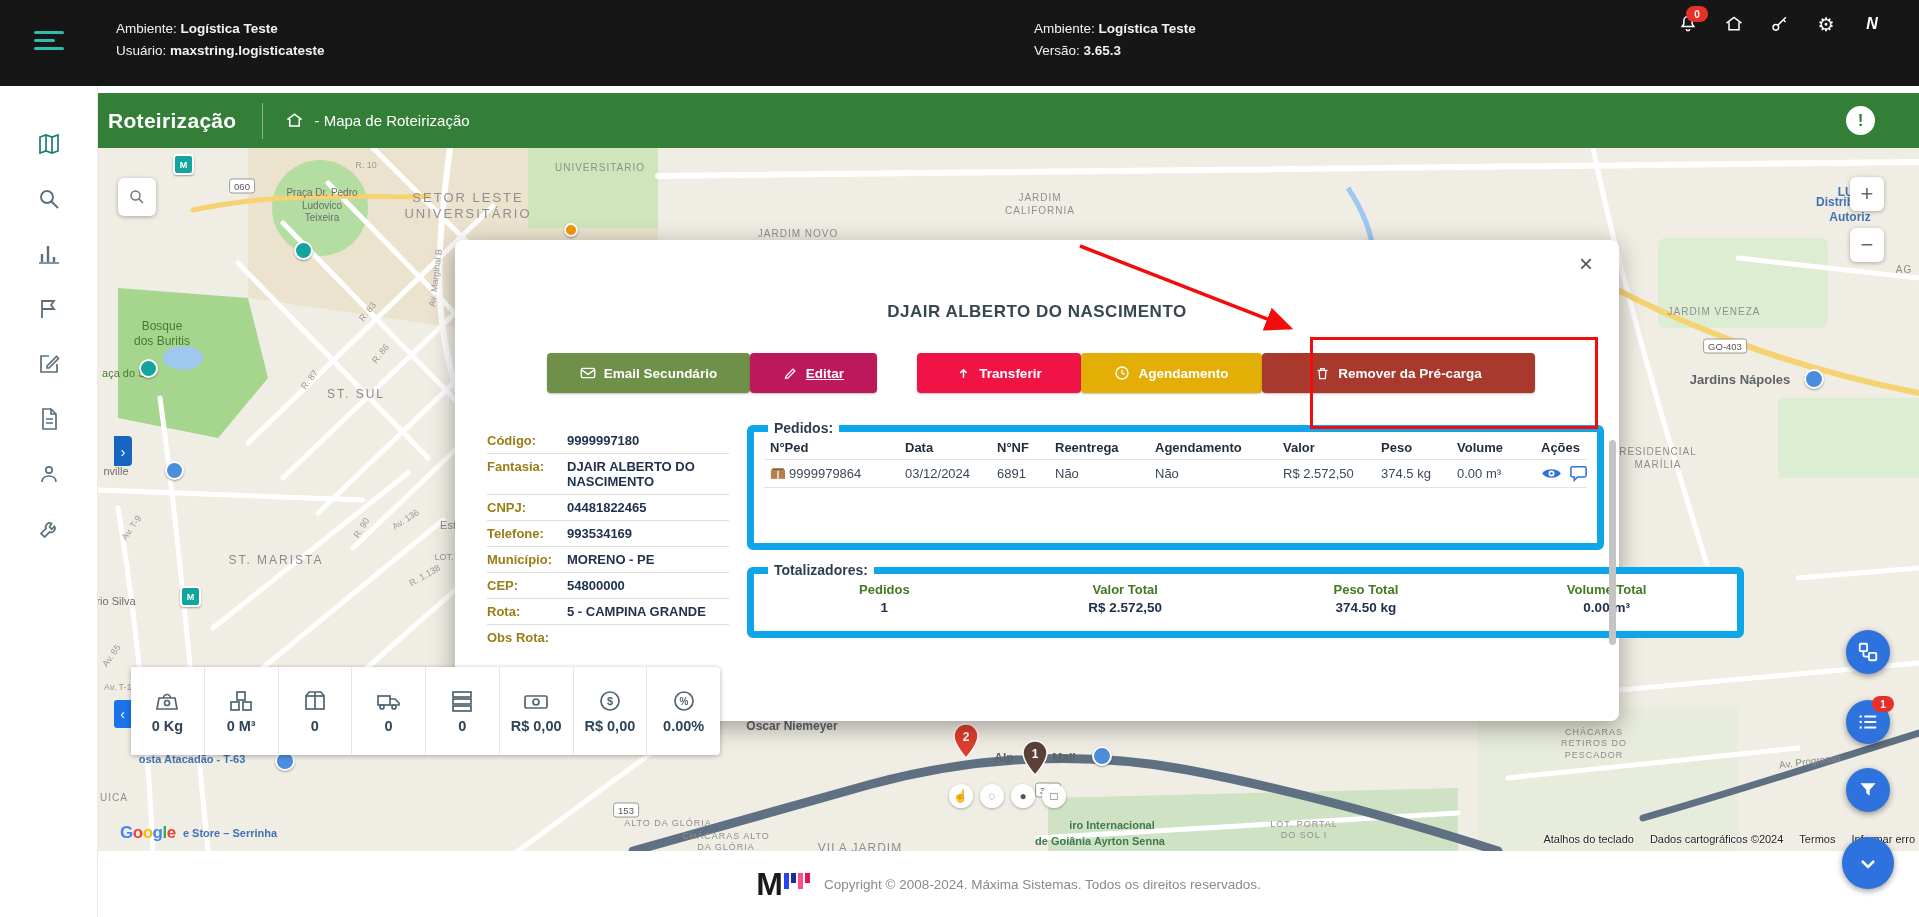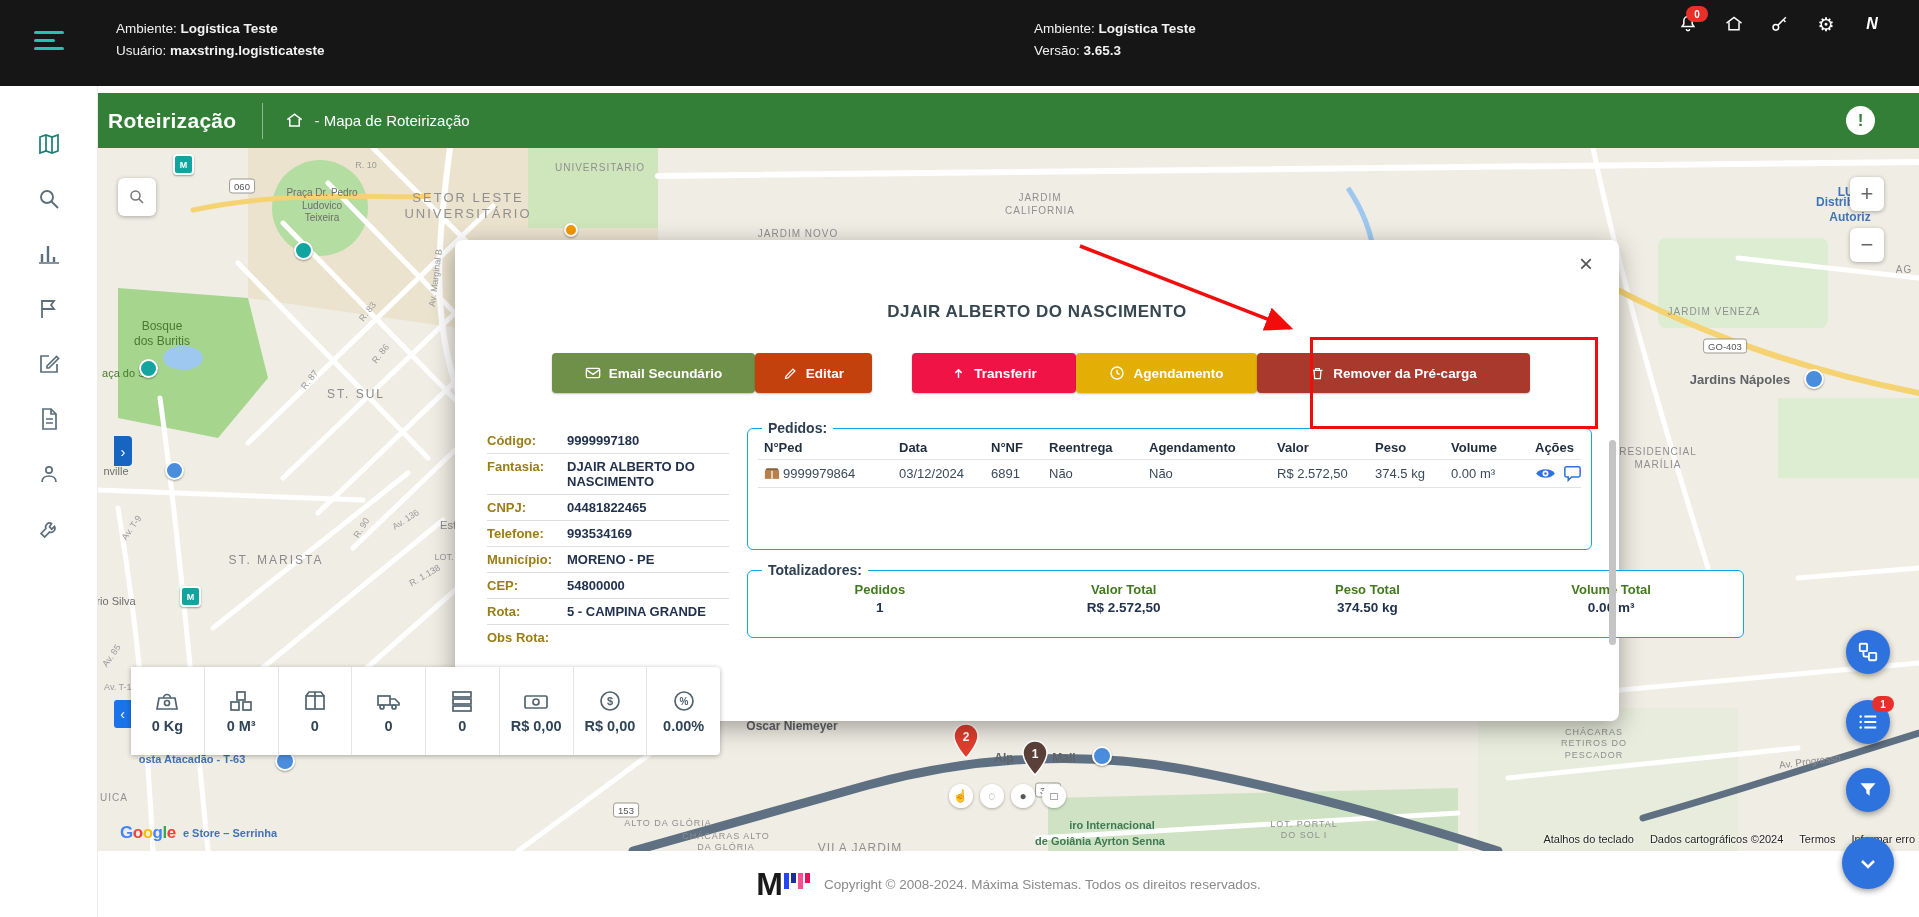--- a/index.html
+++ b/index.html
@@ -41,21 +41,21 @@
   #modal{left:455px;top:240px;width:1164px;height:481px;background:#fff;border-radius:8px;box-shadow:0 6px 24px rgba(0,0,0,.35);z-index:50;}
   #modal .close{position:absolute;right:26px;top:10px;font-size:24px;color:#555;cursor:pointer;}
   #modal .mtitle{position:absolute;left:0;right:0;top:62px;text-align:center;font-size:17px;font-weight:bold;color:#37474f;letter-spacing:.5px;}
   #actions{position:absolute;left:41px;right:33px;top:113px;display:flex;justify-content:center;}
   .actbtn{height:40px;border:none;border-radius:4px;color:#fff;font-weight:bold;font-size:13.5px;display:flex;align-items:center;justify-content:center;gap:8px;cursor:pointer;font-family:"Liberation Sans",sans-serif;box-shadow:0 1px 2px rgba(0,0,0,.25);}
   #details{position:absolute;left:32px;top:188px;width:242px;}
   .drow{display:flex;padding:5px 0;border-bottom:1px solid #ddd;font-size:13px;}
   .drow:last-child{border-bottom:none;}
   .dlbl{width:80px;flex:0 0 80px;color:#9b7d15;font-weight:bold;}
   .dval{color:#22324e;font-weight:bold;}
-  fieldset{border:1px solid #0ea5e9;border-radius:6px;margin:0;padding:0 10px 8px;background:#fff;box-sizing:border-box;}
+  fieldset{border:7px solid #0ea5e9;border-radius:6px;margin:0;padding:0 10px 8px;background:#fff;box-sizing:border-box;}
   legend{font-weight:bold;font-size:14px;color:#2c3e50;padding:0 6px;margin-left:4px;}
   #pedidos-fs{position:absolute;left:292px;top:180px;width:845px;height:130px;}
   #totals-fs{position:absolute;left:292px;top:322px;width:997px;height:76px;}
   table{border-collapse:collapse;width:100%;table-layout:fixed;}
   th{font-size:13px;text-align:left;padding:4px 6px;color:#1f2d3d;}
   td{font-size:13px;padding:5px 6px;border-top:1px solid #e2e2e2;border-bottom:1px solid #e2e2e2;color:#3a4a5a;white-space:nowrap;overflow:hidden;}
   #totals-grid{display:grid;grid-template-columns:repeat(4,1fr);margin-top:4px;}
   .tlbl{font-size:13px;font-weight:bold;color:#43791f;text-align:center;}
   .tval{font-size:13.5px;font-weight:bold;color:#22324e;text-align:center;margin-top:3px;}
   #modal-scroll{position:absolute;right:3px;top:200px;width:7px;height:205px;border-radius:4px;background:#c4c4c4;cursor:pointer;}
@@ -334,21 +334,21 @@
     <div class="mtitle">DJAIR ALBERTO DO NASCIMENTO</div>
 
     <div id="actions">
       <button class="actbtn" style="width:203px;background:#6f9048;">
         <svg width="16" height="16" viewBox="0 0 24 24" fill="none" stroke="#fff" stroke-width="2">
             <rect x="2" y="5" width="20" height="14" rx="2"></rect>
             <path d="M2 7l10 7L22 7"></path>
           </svg>
         <span>Email Secundário</span>
       </button>
-      <button class="actbtn" style="width:117px;background:#c2410c;">
+      <button class="actbtn" style="width:127px;background:#be185d;text-decoration:underline;">
         <svg width="15" height="15" viewBox="0 0 24 24" fill="none" stroke="#fff" stroke-width="2">
             <path d="M4 20l4-1L19 8l-3-3L5 16z"></path>
           </svg>
         <span>Editar</span>
       </button>
       <button class="actbtn" style="width:164px;background:#f01446;margin-left:40px;">
         <svg width="15" height="15" viewBox="0 0 24 24" fill="none" stroke="#fff" stroke-width="2.4">
             <path d="M12 19V6"></path>
             <path d="M7 11l5-5 5 5"></path>
           </svg>

